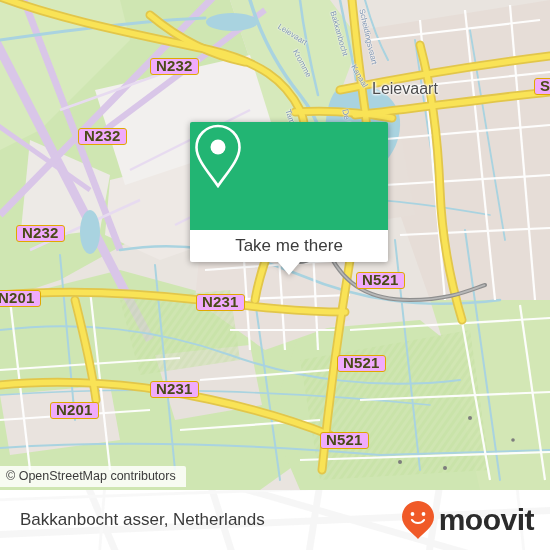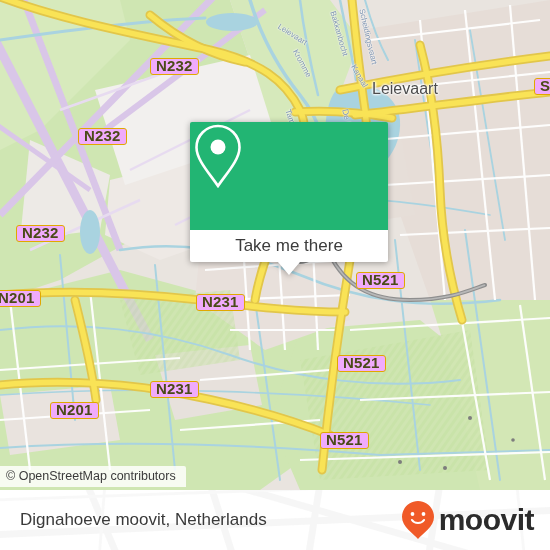--- a/index.html
+++ b/index.html
@@ -302,21 +302,21 @@
         <path d="M-10,140 L560,118"></path>
         <path d="M40,-10 L560,140"></path>
       </g>
       <g stroke="#f4f4f4" fill="none" stroke-width="3">
         <path d="M-10,60 L560,40"></path>
         <path d="M110,-20 L95,170"></path>
         <path d="M510,-20 L530,170"></path>
       </g>
     </svg>
 
-    <div id="footer-title">Dignahoeve moovit, Netherlands</div>
+    <div id="footer-title">Bakkanbocht asser, Netherlands</div>
 
     <div id="brand">
       <svg width="34" height="40" viewBox="0 0 34 40">
         <path d="M17 1 C8.2 1 1 8.2 1 17 C1 27 12 33 17 39 C22 33 33 27 33 17 C33 8.2 25.8 1 17 1 Z" fill="#f05a28"></path>
         <circle cx="11.5" cy="14" r="1.9" fill="#ffffff"></circle>
         <circle cx="22.5" cy="14" r="1.9" fill="#ffffff"></circle>
         <path d="M11 20 C13.5 24 20.5 24 23 20" stroke="#ffffff" stroke-width="2.1" fill="none" stroke-linecap="round"></path>
       </svg>
       <span id="brand-text">moovit</span>
     </div>

